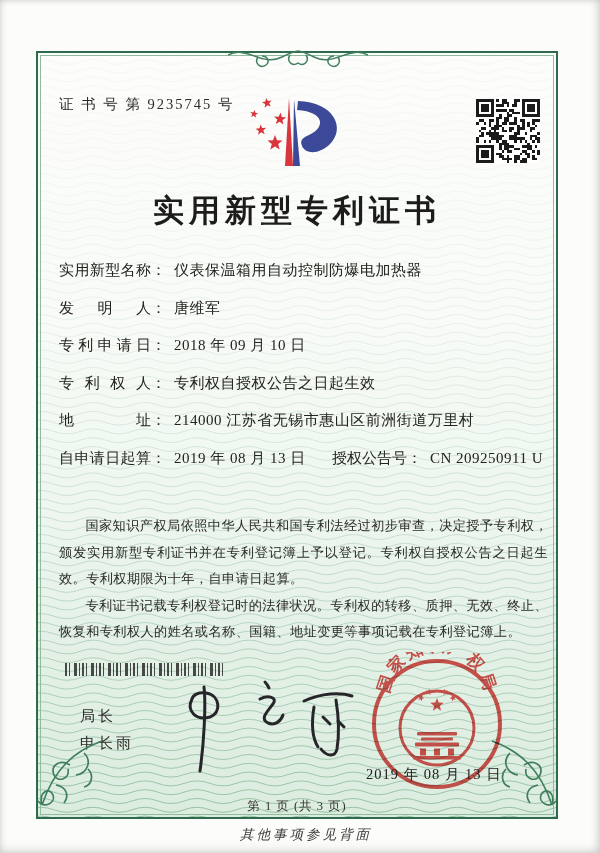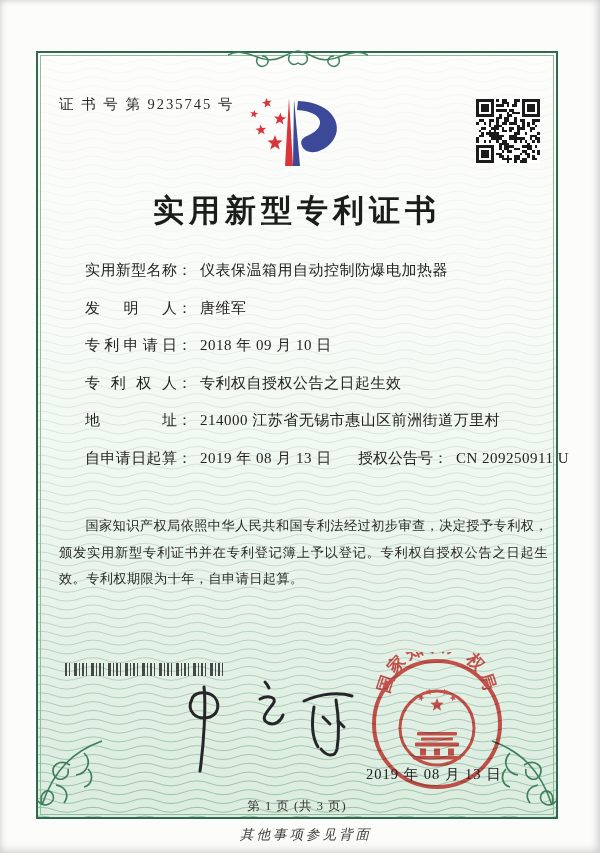--- a/index.html
+++ b/index.html
@@ -26,21 +26,21 @@
   .deco{position:absolute;z-index:4;pointer-events:none;}
   .content{position:absolute;inset:0;z-index:2;}
   .cert-no{position:absolute;left:21px;top:42px;font-size:14.5px;letter-spacing:2px;color:#2b2b28;}
   .logo{position:absolute;left:204px;top:33px;}
   .qr{position:absolute;left:438px;top:46px;width:64px;height:64px;}
   .title{
     position:absolute;left:0;right:0;top:137px;text-align:center;
     font-size:31px;font-weight:bold;letter-spacing:5px;color:#1c1c18;
   }
   .fields{position:absolute;left:21px;top:206px;width:478px;font-size:15px;}
-  .frow{position:relative;height:37.5px;line-height:22px;white-space:nowrap;margin-left:26px;}
+  .frow{position:relative;height:37.5px;line-height:22px;white-space:nowrap;}
   .flabel{display:inline-block;width:92px;text-align:justify;text-align-last:justify;vertical-align:top;}
   .fcolon{display:inline-block;margin-right:8px;}
   .fvalue{letter-spacing:.5px;}
   .fgroup2{position:absolute;left:273px;top:0;}
   .fgroup2 .flabel2{display:inline-block;}
   .paras{position:absolute;left:21px;top:460px;width:489px;font-size:13.2px;line-height:26.6px;
     text-align:justify;color:#2a2a26;letter-spacing:.4px;}
   .paras p{margin:0;text-indent:2em;}
   .barcode{
     position:absolute;left:27px;top:610px;width:162px;height:13px;opacity:.85;
@@ -430,24 +430,29 @@
         <div class="frow">
           <span class="flabel">自申请日起算</span><span class="fcolon">：</span><span class="fvalue">2019 年 08 月 13 日</span>
           <span class="fgroup2">
             <span class="flabel2">授权公告号</span><span class="fcolon">：</span><span class="fvalue">CN 209250911 U</span>
           </span>
         </div>
       </div>
 
       <div class="paras">
         <p>国家知识产权局依照中华人民共和国专利法经过初步审查，决定授予专利权，颁发实用新型专利证书并在专利登记簿上予以登记。专利权自授权公告之日起生效。专利权期限为十年，自申请日起算。</p>
+        <p>专利证书记载专利权登记时的法律状况。专利权的转移、质押、无效、终止、恢复和专利权人的姓名或名称、国籍、地址变更等事项记载在专利登记簿上。</p>
       </div>
 
       <div class="barcode"></div>
 
+      <div class="signer">
+        <div>局长</div>
+        <div>申长雨</div>
+      </div>
 
       <svg class="signature" width="190" height="110" viewBox="0 0 190 110">
         <g fill="none" stroke="#26262a" stroke-width="3" stroke-linecap="round">
           <path d="M36,14 C38,32 36,70 32,98"></path>
           <path d="M24,26 C18,38 28,48 42,44 C54,40 52,22 38,20 C30,19 25,22 24,26"></path>
           <path d="M92,26 C100,22 110,24 105,31 C98,40 92,46 100,50 C107,53 113,48 115,42"></path>
           <path d="M97,9 C99,11 100,13 101,15"></path>
           <path d="M136,28 C154,20 172,19 184,23"></path>
           <path d="M146,34 C143,52 145,66 150,74"></path>
           <path d="M168,27 C171,46 171,64 169,76 C167,85 158,83 153,76"></path>

